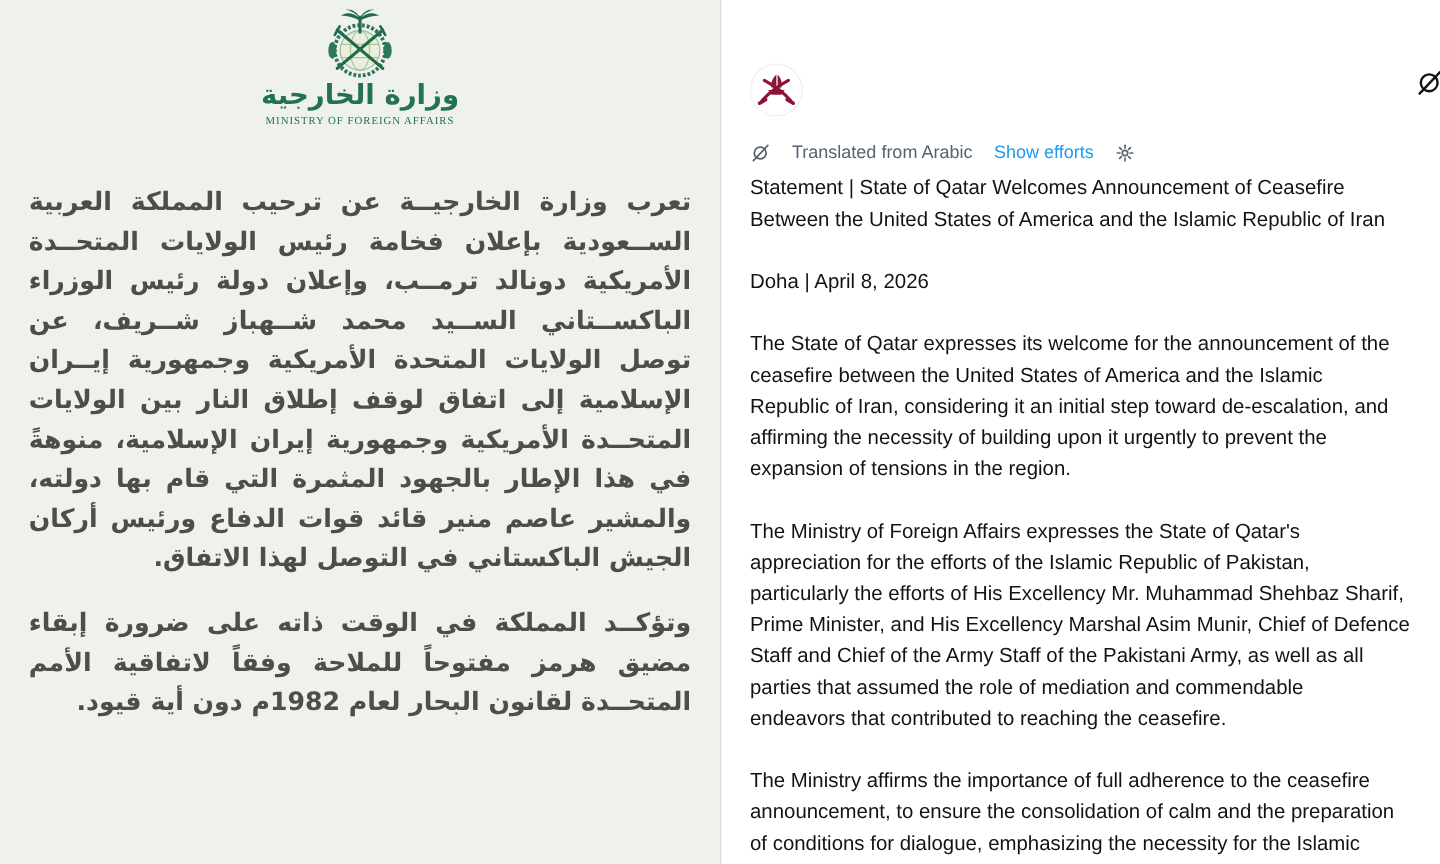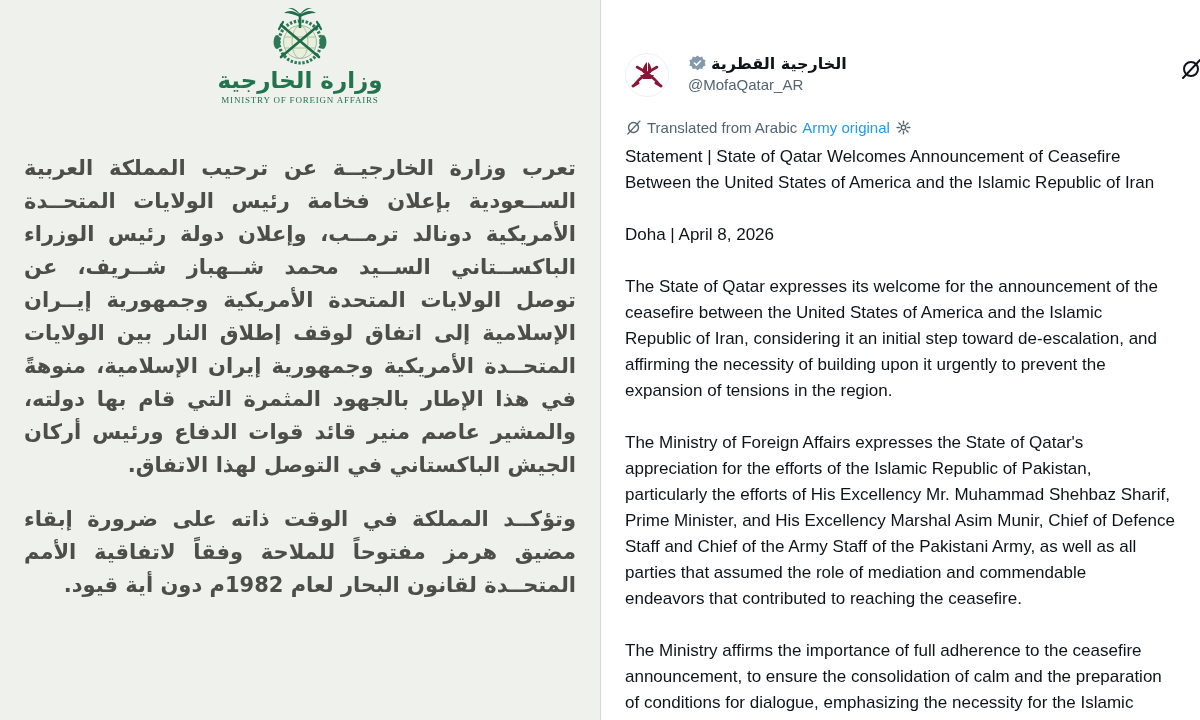--- a/index.html
+++ b/index.html
@@ -78,21 +78,21 @@
   }
   .handle {
     font-size: 15px; color: #536471; margin-top: 3px; cursor: pointer;
   }
   .grok-button {
     position: absolute; top: 4px; left: 554px;
     width: 24px; height: 24px; cursor: pointer;
   }
   .translation-bar {
     position: absolute; top: 119px; left: 24px;
-    display: flex; align-items: center; gap: 5px;
+    display: flex; align-items: center; gap: 18px;
     font-size: 15px; color: #536471;
     white-space: nowrap;
   }
   .show-original { color: #1d9bf0; cursor: pointer; }
   .gear { cursor: pointer; display: flex; align-items: center; }
   .tweet-body {
     position: absolute; top: 144px; left: 24px;
     width: 690px;
     font-size: 17px; line-height: 26px;
     color: #0f1419;
@@ -149,46 +149,36 @@
         <path d="M5 26 C10 20, 16 15, 27 9" stroke="#8a1538" stroke-width="2.6" fill="none" stroke-linecap="round"></path>
         <path d="M29 26 C24 20, 18 15, 7 9" stroke="#8a1538" stroke-width="2.6" fill="none" stroke-linecap="round"></path>
         <path d="M3 28 L8 25 M31 28 L26 25" stroke="#8a1538" stroke-width="3" stroke-linecap="round"></path>
 
         <path d="M17 4 C13 8, 12 12, 13 15 L17 15 Z" fill="#8a1538"></path>
         <path d="M18 4 C21 7, 22 11, 21 15 L18 15 Z" fill="#8a1538"></path>
         <path d="M10 17 L24 17 L21 21 L13 21 Z" fill="#8a1538"></path>
       </svg>
     </div>
 
-    <div class="author-block">
-      <div class="name-row">
-        <svg width="19" height="19" viewBox="0 0 24 24">
-          <path fill="#829aab" d="M12 1.8 L14.7 4 L18 3.3 L19.1 6.5 L22.2 8 L21.2 11.2 L22.2 14.4 L19.1 15.9 L18 19.1 L14.7 18.4 L12 20.6 L9.3 18.4 L6 19.1 L4.9 15.9 L1.8 14.4 L2.8 11.2 L1.8 8 L4.9 6.5 L6 3.3 L9.3 4 Z"></path>
-          <path d="M8 11.4 l2.7 2.7 5-5.2" stroke="#ffffff" stroke-width="2" fill="none" stroke-linecap="round" stroke-linejoin="round"></path>
-        </svg>
-        <span class="display-name">الخارجية القطرية</span>
-      </div>
-      <div class="handle">@MofaQatar_AR</div>
-    </div>
 
     <div class="grok-button">
       <svg width="24" height="24" viewBox="0 0 24 24">
         <circle cx="12" cy="12" r="7" fill="none" stroke="#0f1419" stroke-width="2"></circle>
         <line x1="21" y1="3" x2="4" y2="21" stroke="#0f1419" stroke-width="2" stroke-linecap="round"></line>
       </svg>
     </div>
   </div>
 
   <div class="translation-bar">
     <svg width="17" height="17" viewBox="0 0 24 24">
       <circle cx="12" cy="12" r="7" fill="none" stroke="#536471" stroke-width="2"></circle>
       <line x1="21" y1="3" x2="4" y2="21" stroke="#536471" stroke-width="2" stroke-linecap="round"></line>
     </svg>
     <span>Translated from Arabic</span>
-    <span class="show-original">Army original</span>
+    <span class="show-original">Show efforts</span>
     <span class="gear">
       <svg width="17" height="17" viewBox="0 0 24 24">
         <circle cx="12" cy="12" r="3.2" fill="none" stroke="#536471" stroke-width="2"></circle>
         <g stroke="#536471" stroke-width="2" stroke-linecap="round">
           <line x1="12" y1="3" x2="12" y2="6"></line>
             <line x1="12" y1="18" x2="12" y2="21"></line>
           <line x1="3" y1="12" x2="6" y2="12"></line>
             <line x1="18" y1="12" x2="21" y2="12"></line>
           <line x1="5.6" y1="5.6" x2="7.8" y2="7.8"></line>
             <line x1="16.2" y1="16.2" x2="18.4" y2="18.4"></line>

